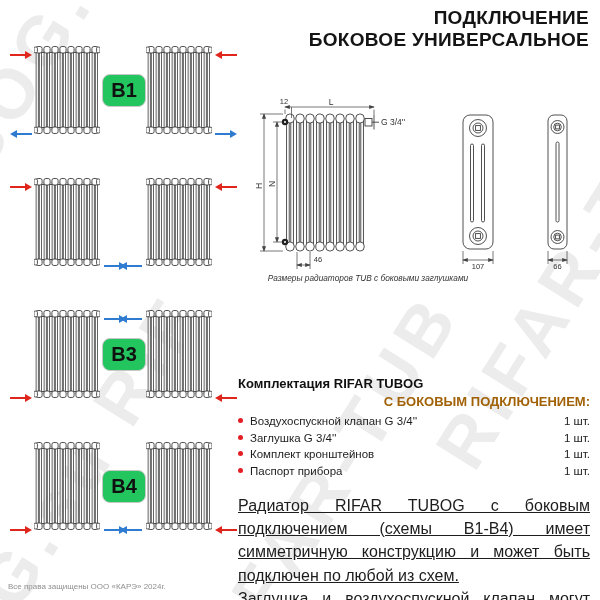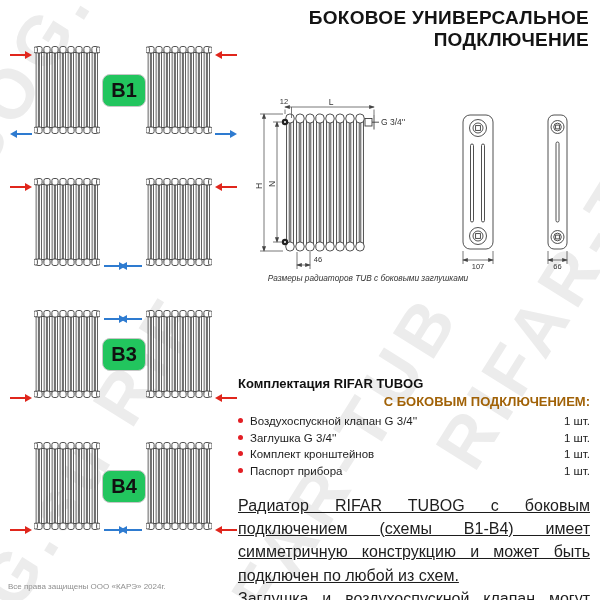--- a/index.html
+++ b/index.html
@@ -47,22 +47,22 @@
 
 <div id="watermark">
     <span class="wm" style="left: -128px; top: 238px; color: rgb(236, 236, 236);">TUBOG.su</span>
     <span class="wm" style="left: -70px; top: 632px; color: rgb(236, 236, 236);">OG.su RIF</span>
     <span class="wm" style="left: 170px; top: 660px; color: rgb(236, 236, 236);">RIFAR-TUB</span>
     <span class="wm" style="left: 420px; top: 440px; color: rgb(236, 236, 236);">RIFAR-TU</span>
     <span class="wm" style="left: 455px; top: 820px; color: rgb(236, 236, 236);">AR-TUBOG</span>
   </div>
 
 <div id="title">
+  <div>ПОДКЛЮЧЕНИЕ</div>
   <div>БОКОВОЕ УНИВЕРСАЛЬНОЕ</div>
-  <div>ПОДКЛЮЧЕНИЕ</div>
 </div>
 
 <div id="schemes">
     <div class="scheme-row" style="top: 45px;">
       <div class="rad" style="left: 28px;"><svg viewBox="0 0 66 90" width="66" height="90">
           <rect x="2.1" y="6" width="2.2" height="78" fill="#fff" stroke="#3d3d3d" stroke-width="0.8"></rect>
           <rect x="5.3" y="6" width="2.2" height="78" fill="#fff" stroke="#3d3d3d" stroke-width="0.8"></rect>
           <rect x="10.1" y="6" width="2.2" height="78" fill="#fff" stroke="#3d3d3d" stroke-width="0.8"></rect>
           <rect x="13.3" y="6" width="2.2" height="78" fill="#fff" stroke="#3d3d3d" stroke-width="0.8"></rect>
           <rect x="18.1" y="6" width="2.2" height="78" fill="#fff" stroke="#3d3d3d" stroke-width="0.8"></rect>

